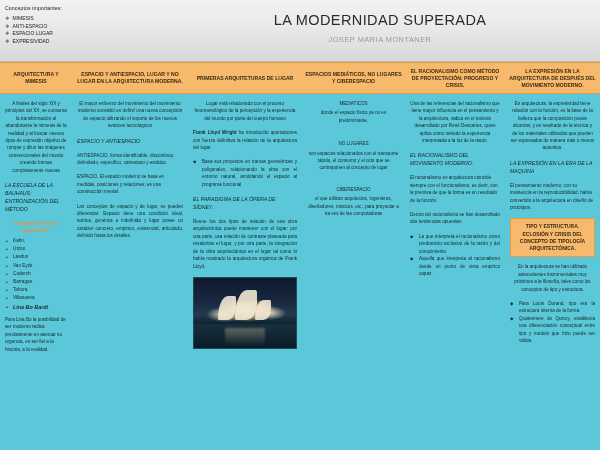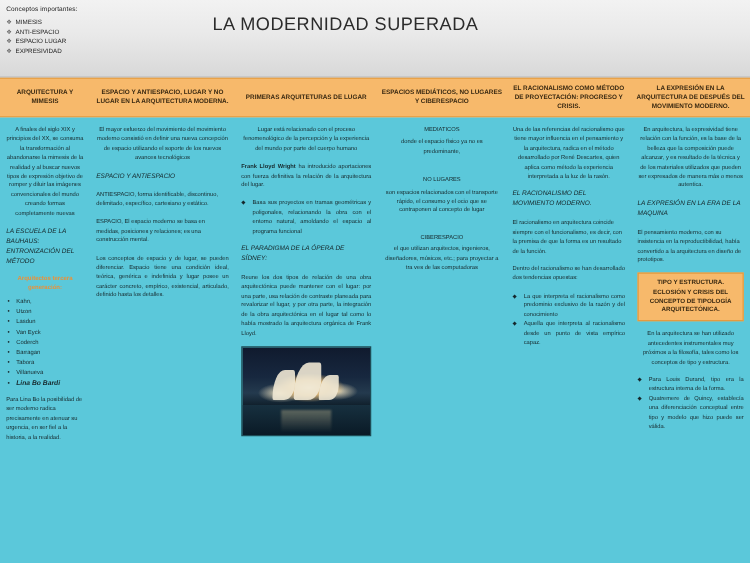--- a/index.html
+++ b/index.html
@@ -21,21 +21,21 @@
     position:absolute;left:5px;top:5px;width:150px;
   }
   .concepts-title{
     font-size:5.2px;color:#1a1a1a;margin-bottom:4px;letter-spacing:.1px;
   }
   .concept-item{
     font-size:5px;color:#222;line-height:7.6px;white-space:nowrap;
   }
   .concept-item .bullet{color:#666;margin-right:3px;font-size:5px;}
   .title-area{
-    position:absolute;left:170px;top:12px;width:420px;
+    position:absolute;left:170px;top:12px;width:420px;text-align:center;
   }
   .main-title{
     font-size:14.5px;color:#2b2b2b;letter-spacing:.4px;font-weight:400;
   }
   .subtitle{
     margin-top:7px;font-size:7.4px;color:#9a9a9a;letter-spacing:.5px;
   }
 
   
   .band{
@@ -141,20 +141,21 @@
   <div class="header">
     <div class="concepts">
       <div class="concepts-title">Conceptos importantes:</div>
       <div class="concept-item"><span class="bullet">❖</span><span>MIMESIS</span></div>
       <div class="concept-item"><span class="bullet">❖</span><span>ANTI-ESPACIO</span></div>
       <div class="concept-item"><span class="bullet">❖</span><span>ESPACIO LUGAR</span></div>
       <div class="concept-item"><span class="bullet">❖</span><span>EXPRESIVIDAD</span></div>
     </div>
     <div class="title-area">
       <div class="main-title">LA MODERNIDAD SUPERADA</div>
+      <div class="subtitle">JOSEP MARIA MONTANER</div>
     </div>
   </div>
 
   <div class="band">
     <div class="band-cell bc1">ARQUITECTURA Y MIMESIS</div>
     <div class="band-cell bc2">ESPACIO Y ANTIESPACIO, LUGAR Y NO LUGAR EN LA ARQUITECTURA MODERNA.</div>
     <div class="band-cell bc3">PRIMERAS ARQUITETURAS DE LUGAR</div>
     <div class="band-cell bc4">ESPACIOS MEDIÁTICOS, NO LUGARES Y CIBERESPACIO</div>
     <div class="band-cell bc5">EL RACIONALISMO COMO MÉTODO DE PROYECTACIÓN: PROGRESO Y CRISIS.</div>
     <div class="band-cell bc6">LA EXPRESIÓN EN LA ARQUITECTURA DE DESPUÉS DEL MOVIMIENTO MODERNO.</div>

